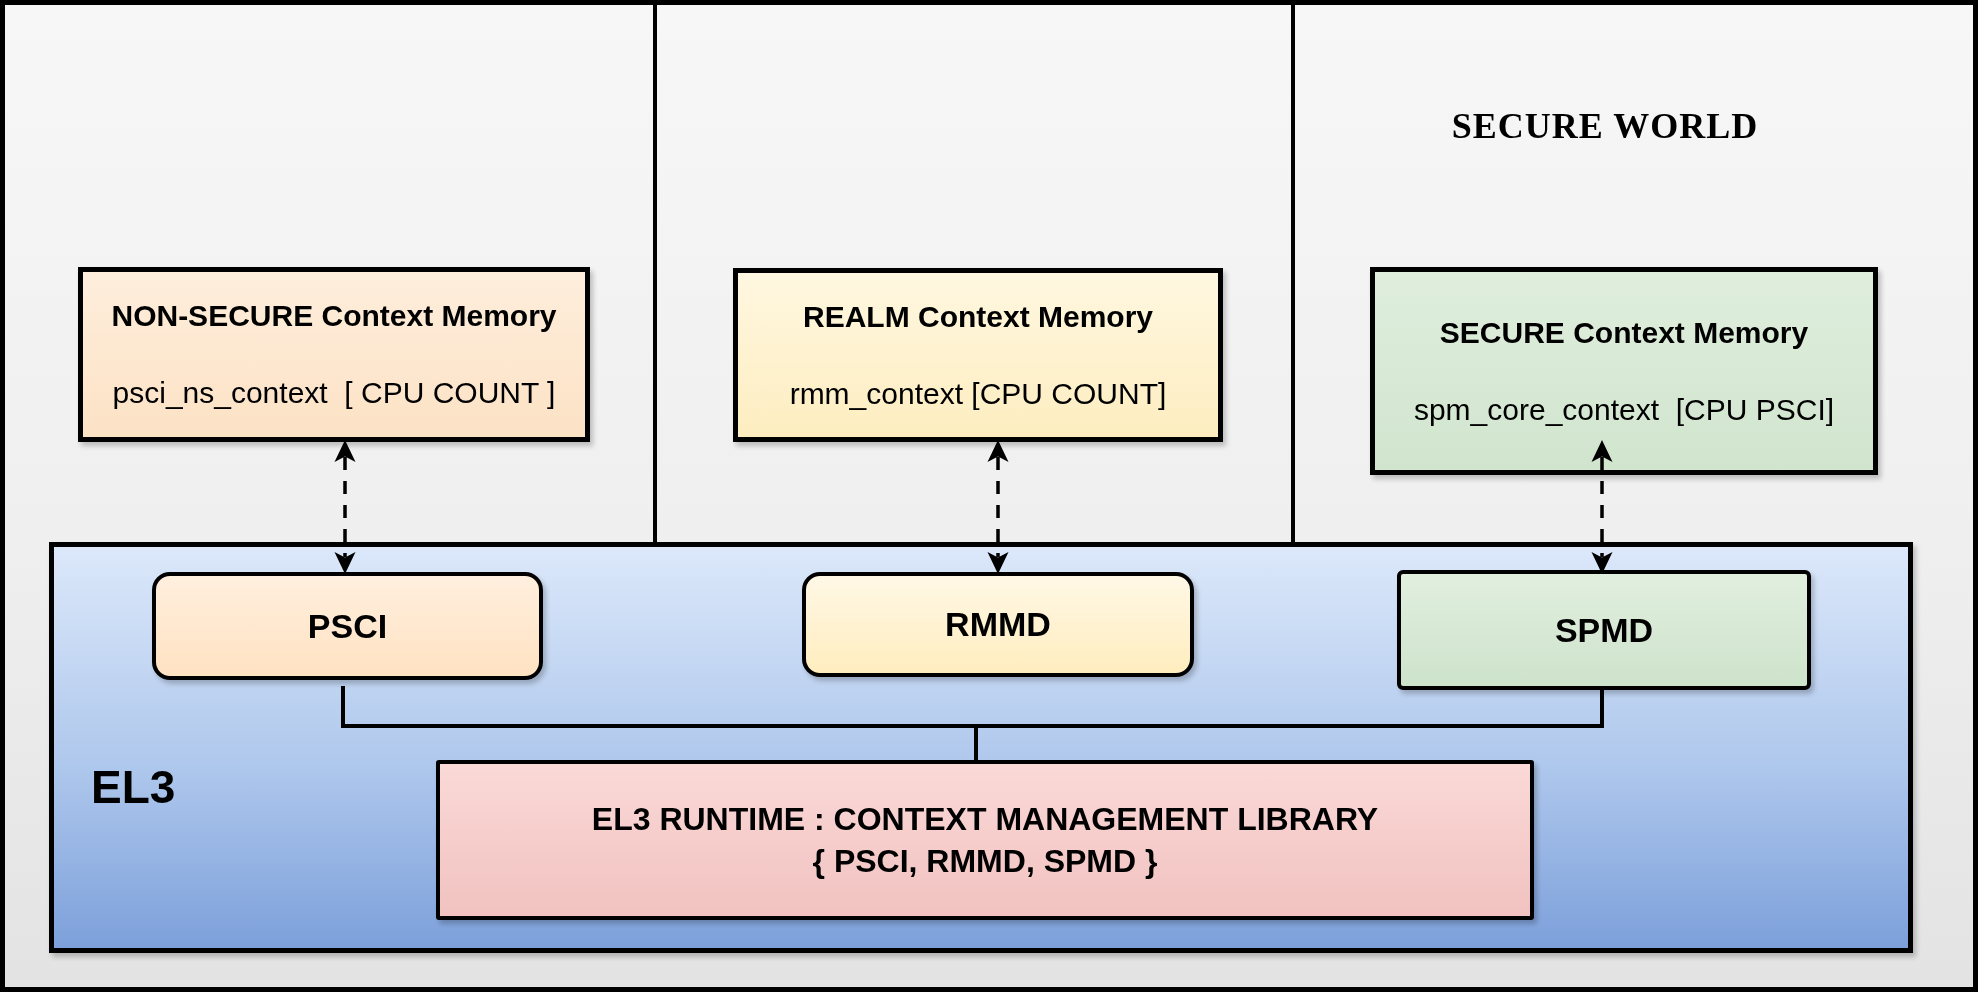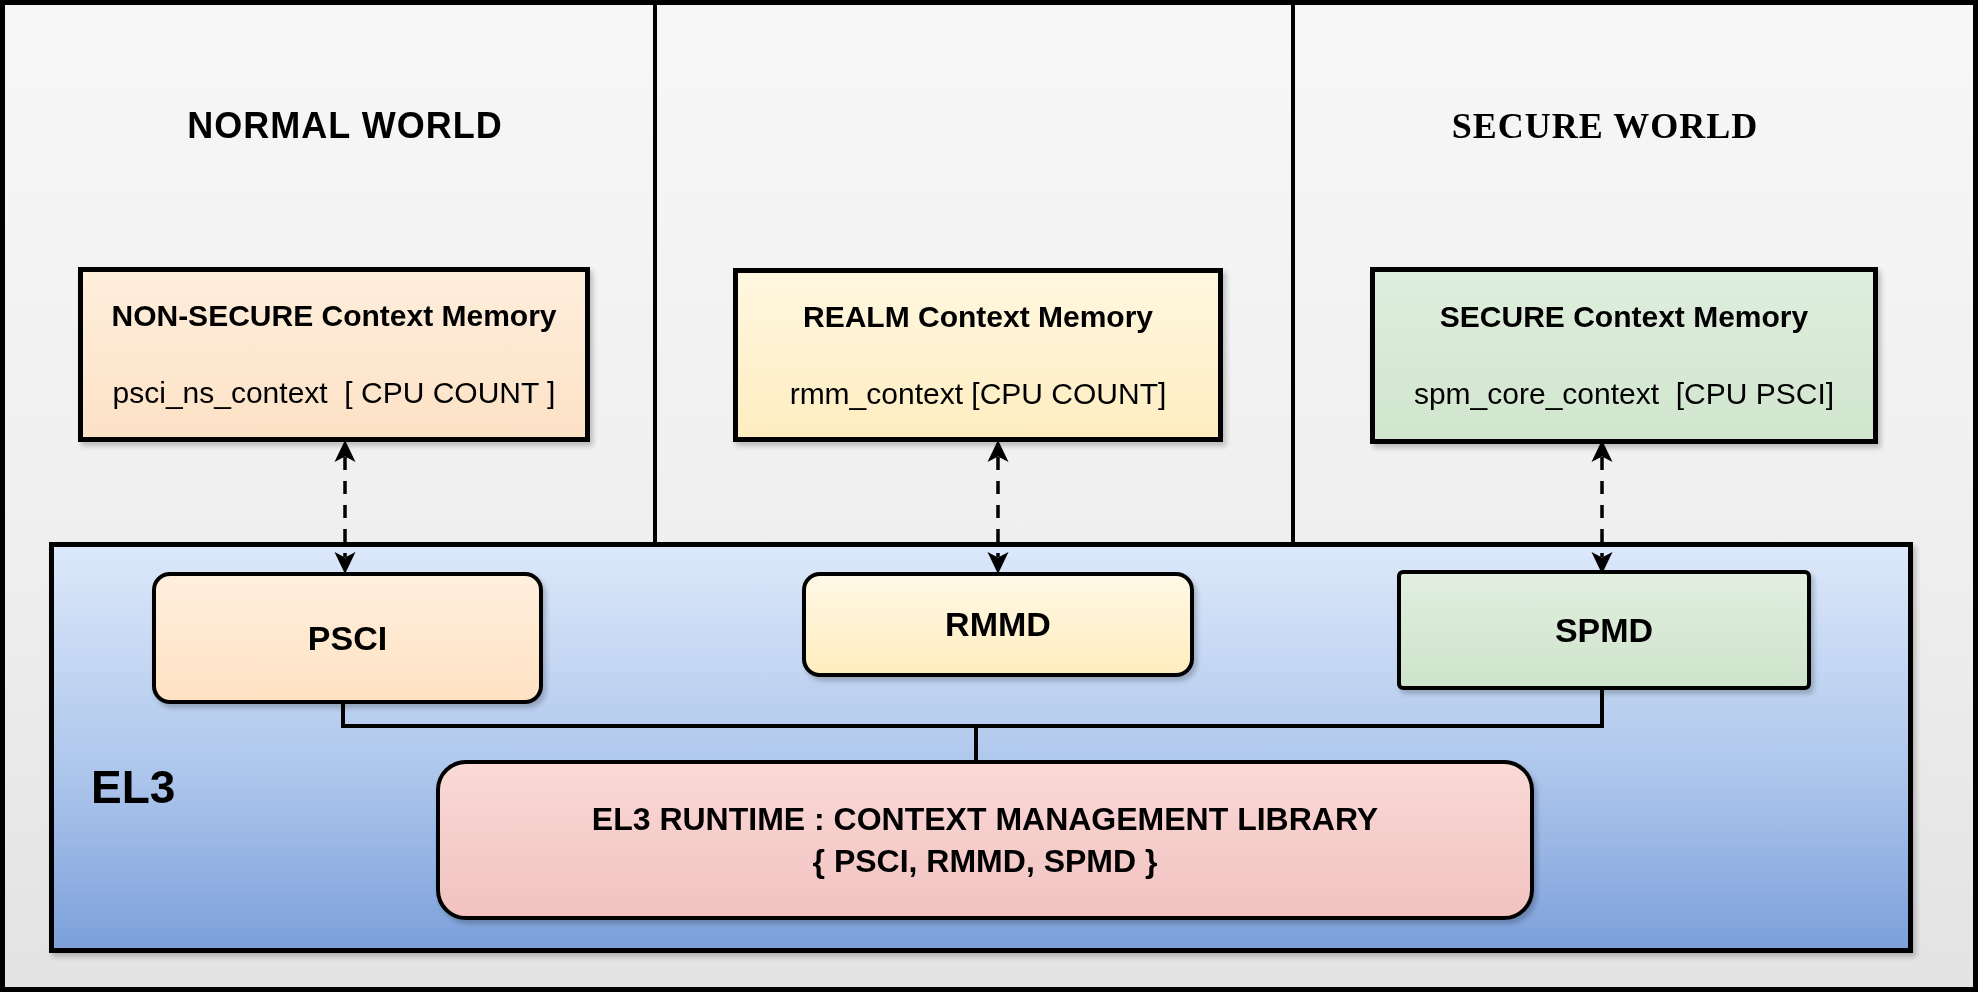--- a/index.html
+++ b/index.html
@@ -26,21 +26,21 @@
   .shadow{box-shadow:3px 4px 5px rgba(0,0,0,0.22);}
 
   .mem-box{
     position:absolute;box-sizing:border-box;
     border:5px solid #000;
     display:flex;flex-direction:column;justify-content:center;align-items:center;
     gap:47px;z-index:4;text-align:center;
   }
   .mem1{left:73px;top:262px;width:512px;height:175px;background:linear-gradient(180deg,#feeedc,#fce2c5);}
   .mem2{left:728px;top:263px;width:490px;height:174px;background:linear-gradient(180deg,#fff7e0,#fdedc0);}
-  .mem3{left:1365px;top:262px;width:508px;height:177px;background:linear-gradient(180deg,#dfeedd,#d1e5ce);}
+  .mem3{left:1365px;top:262px;width:508px;height:208px;background:linear-gradient(180deg,#dfeedd,#d1e5ce);}
   .mem-title{font-size:30px;font-weight:bold;color:#000;line-height:1;}
   .mem-code{font-size:30px;color:#000;line-height:1;white-space:pre;}
 
   .arrow{position:absolute;z-index:5;}
   .a1{left:325px;top:434px;}
   .a2{left:978px;top:434px;}
   .a3{left:1582px;top:434px;}
 
   .el3-box{
     position:absolute;left:44px;top:537px;width:1864px;height:411px;
@@ -58,42 +58,41 @@
   .c-spmd{left:1595px;top:681px;width:4px;height:40px;}
   .c-bus{left:336px;top:719px;width:1263px;height:4px;}
   .c-mid{left:969px;top:721px;width:4px;height:36px;}
 
   .module{
     position:absolute;box-sizing:border-box;
     border:4px solid #000;border-radius:18px;
     display:flex;align-items:center;justify-content:center;
     font-size:34px;font-weight:bold;color:#000;z-index:4;
   }
-  .m1{left:147px;top:567px;width:391px;height:132px;background:linear-gradient(180deg,#ffefde,#ffe2c2);}
+  .m1{left:147px;top:567px;width:391px;height:108px;background:linear-gradient(180deg,#ffefde,#ffe2c2);}
   .m2{left:797px;top:567px;width:392px;height:105px;background:linear-gradient(180deg,#fff8e6,#ffedbe);}
   .m3{left:1392px;top:565px;width:414px;height:120px;background:linear-gradient(180deg,#e1efdf,#cee3cb);border-radius:6px;}
 
   .runtime-box{
     position:absolute;left:431px;top:755px;width:1098px;height:160px;
-    box-sizing:border-box;border:4px solid #000;border-radius:30px;
+    box-sizing:border-box;border:4px solid #000;border-radius:3px;
     background:linear-gradient(180deg,#fad9d7,#f1c2c0);
     display:flex;flex-direction:column;align-items:center;justify-content:center;
     z-index:4;text-align:center;
   }
   .rt-line{font-size:32px;font-weight:bold;color:#000;line-height:42px;}
 </style>
 </head>
 <body>
 
 <div class="canvas">
 
   <div class="divider d1"></div>
   <div class="divider d2"></div>
 
-  <div class="world-title t1">NORMAL WORLD</div>
   <div class="world-title t3">SECURE WORLD</div>
 
   <div class="mem-box mem1 shadow">
     <div class="mem-title">NON-SECURE Context Memory</div>
     <div class="mem-code">psci_ns_context  [ CPU COUNT ]</div>
   </div>
   <div class="mem-box mem2 shadow">
     <div class="mem-title">REALM Context Memory</div>
     <div class="mem-code">rmm_context [CPU COUNT]</div>
   </div>

